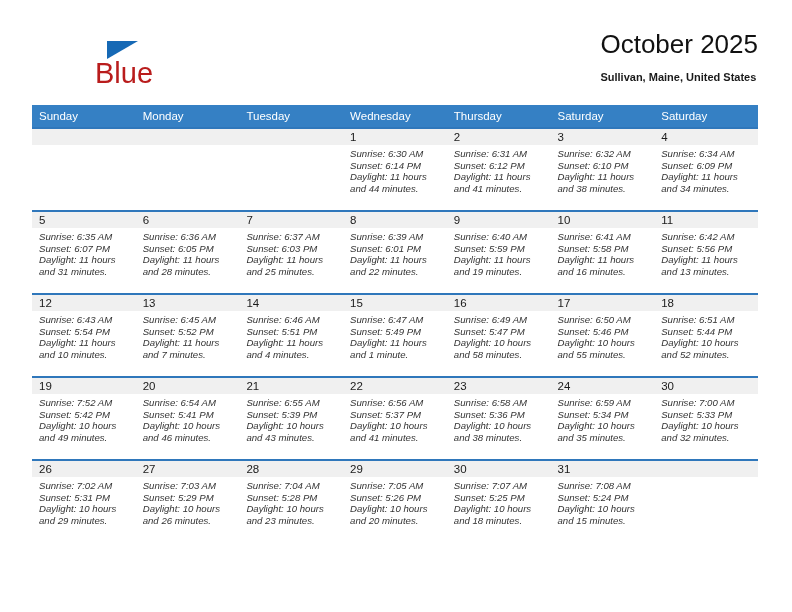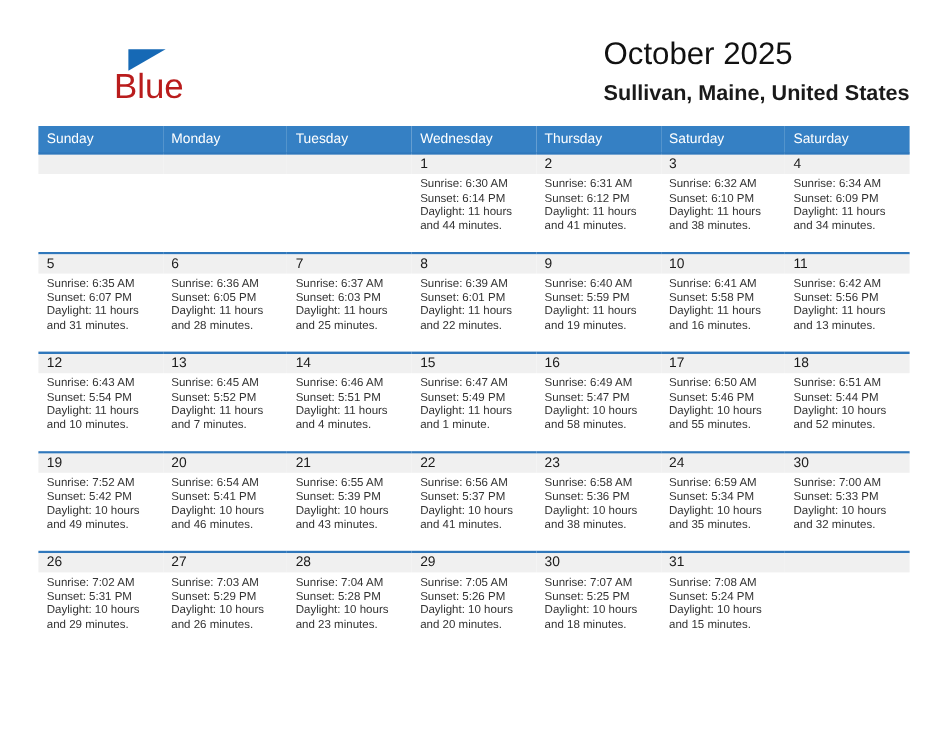--- a/index.html
+++ b/index.html
@@ -69,21 +69,21 @@
     text-align: left;
   }
   .cal-title {
     font-size: 26px;
     font-weight: normal;
     color: #111111;
     line-height: 32px;
     white-space: nowrap;
   }
   .cal-subtitle {
-    font-size: 18px;
+    font-size: 11px;
     font-weight: bold;
     color: #1a1a1a;
     line-height: 20px;
     margin-top: 7px;
     white-space: nowrap;
   }
 
   
   .calendar {
     position: absolute;
@@ -123,20 +123,21 @@
     box-sizing: border-box;
     font-size: 11.5px;
     color: #1a1a1a;
     line-height: 13px;
   }
   .dayinfo {
     padding: 3px 6px 0 7px;
     font-size: 9.6px;
     line-height: 11.6px;
     color: #333333;
+    font-style: italic;
   }
   .dayinfo div {
     white-space: nowrap;
   }
   .dayinfo .daylight {
     white-space: normal;
   }
   td.empty .daynum-band {
     background: #f0f0f0;
   }

